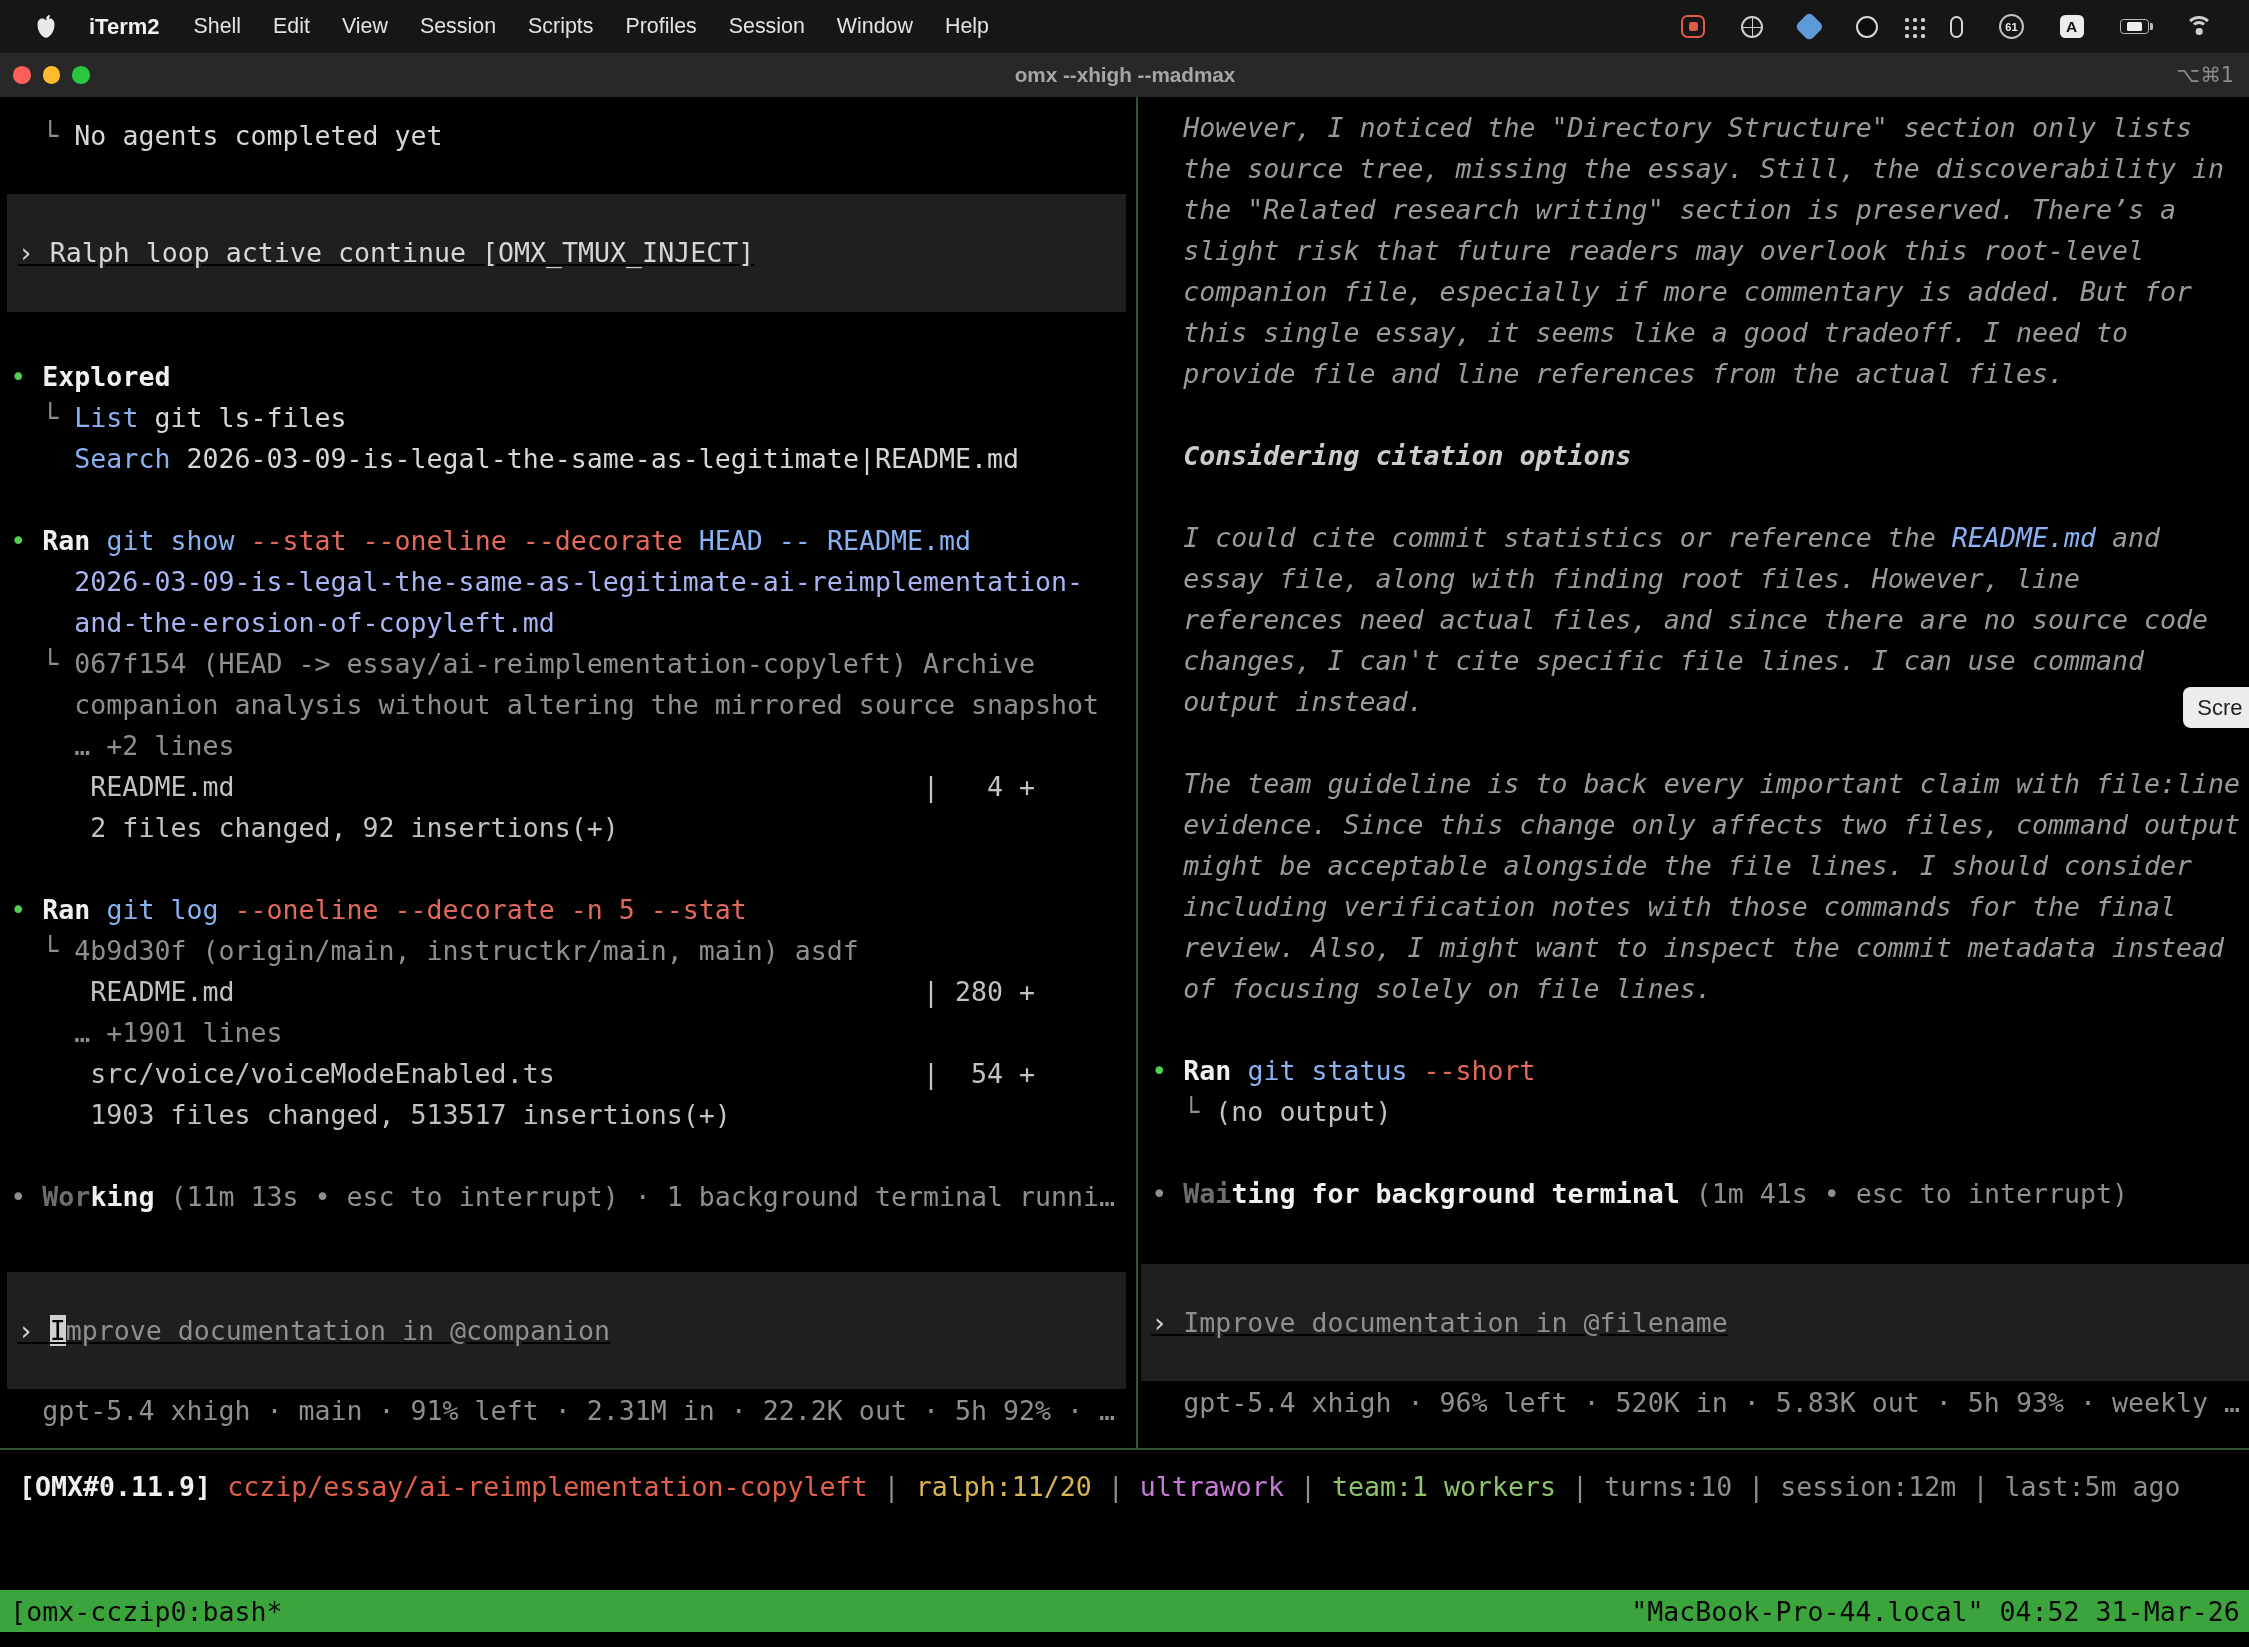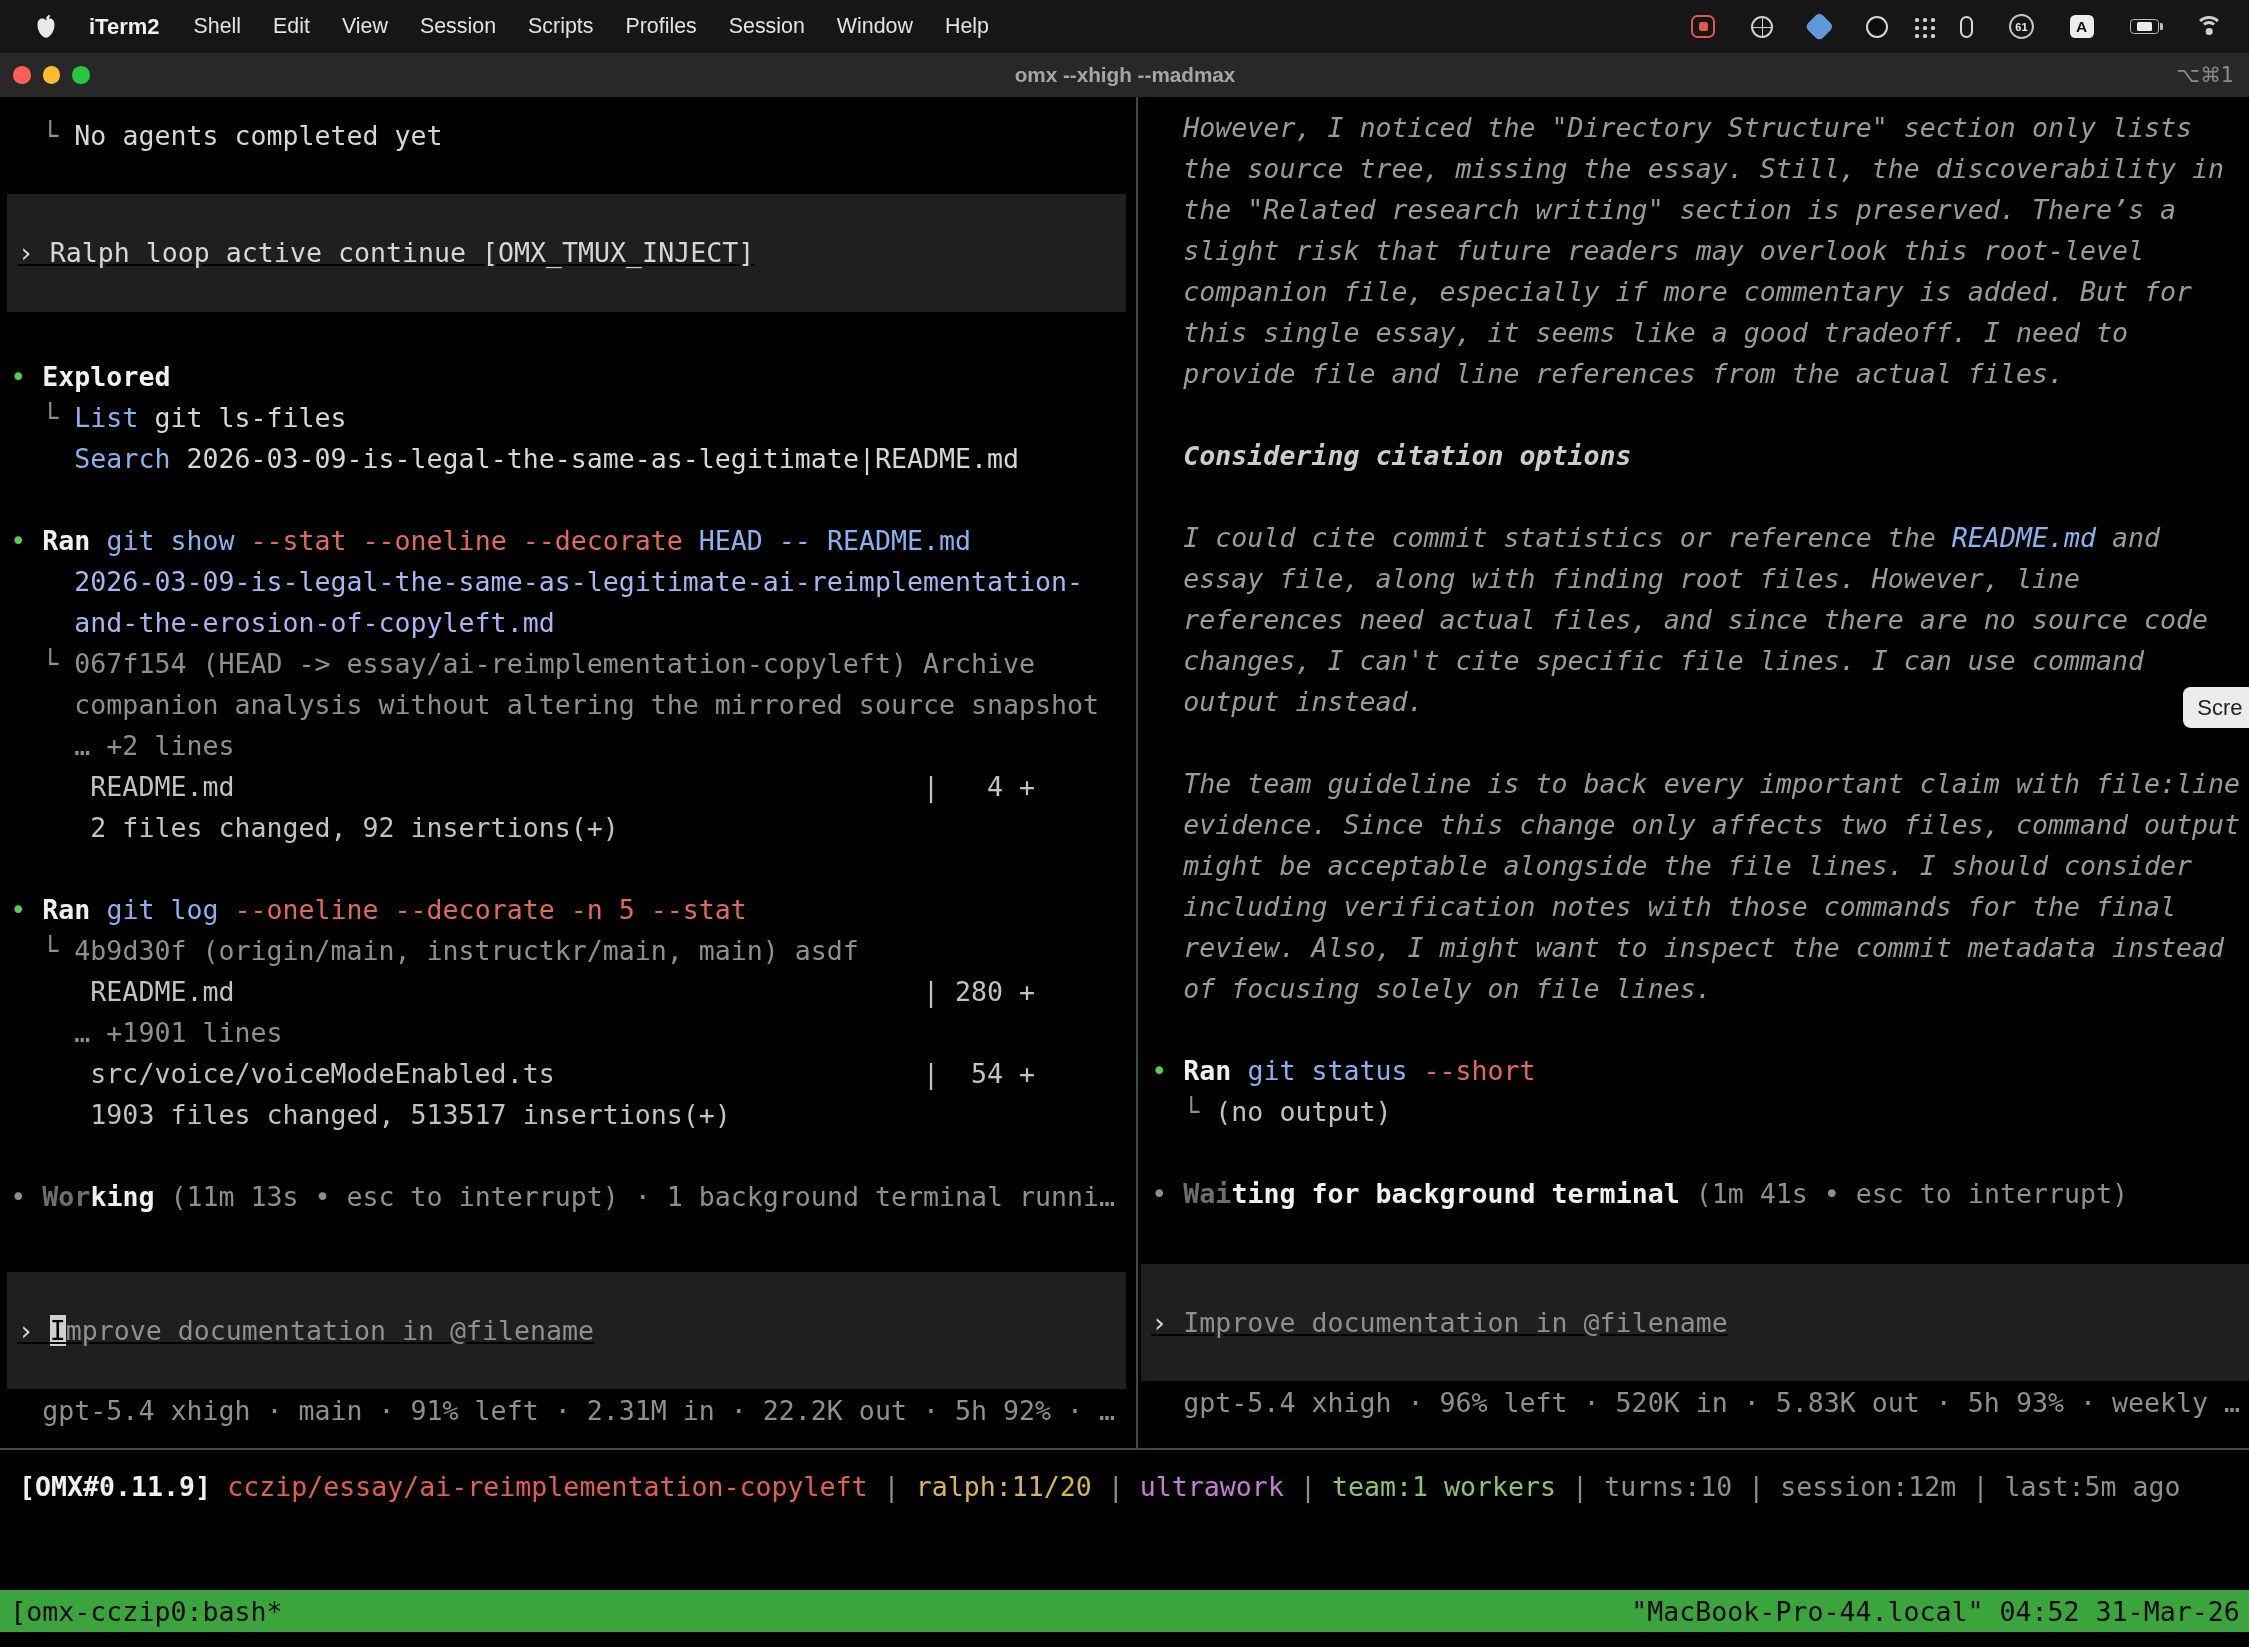--- a/index.html
+++ b/index.html
@@ -2,21 +2,21 @@
 <html style="font-size:11.8px"><head>
 <meta charset="utf-8">
 <style>
   * { margin:0; padding:0; box-sizing:border-box; }
   body { background:#000; }
   .screen { position:relative; width:2250px; height:1648px; background:#000; overflow:hidden;
             font-family:"Liberation Sans", sans-serif; }
 
   
   .menubar { position:absolute; top:0; left:0; right:0; height:53px; background:#161616;
-             display:flex; align-items:center; padding:0 27px 0 35px; }
+             display:flex; align-items:center; padding:0 37px 0 35px; }
   .apple { width:22px; height:25px; margin-right:32px; display:flex; align-items:center; }
   .menu-app { color:#f0f0f0; font-weight:bold; font-size:22px; margin-right:34px; }
   .menu-item { color:#e2e2e2; font-size:21.4px; margin-right:32px; }
   .mb-icons { margin-left:auto; display:flex; align-items:center; gap:36px; }
   .ic { display:flex; align-items:center; justify-content:center; }
   .rec { width:23.6px; height:23.6px; border:2.2px solid #e4584c; border-radius:6.6px; }
   .rec-in { width:8.9px; height:8.9px; background:#e4584c; border-radius:2.2px; }
   .globe { width:22px; height:22px; border:2.2px solid #cfcfcf; border-radius:50%; position:relative; }
   .globe::before { content:""; position:absolute; left:-0.7px; right:-0.7px; top:50%; height:1.5px; background:#cfcfcf; }
   .globe::after { content:""; position:absolute; top:-0.7px; bottom:-0.7px; left:50%; width:1.5px; background:#cfcfcf; }
@@ -164,21 +164,21 @@
 
   <div class="terminal">
 
     <div class="pane pane-left">
       <div class="pane-lines lp-top"><div class="tline"><span class="c-gr">  └ </span><span class="c-wh">No agents completed yet</span></div></div>
       <div class="hl-box inject-box">
         <div class="pane-lines"><div class="tline"><span class="c-wh">› </span><span class="c-wh">Ralph loop active continue [OMX_TMUX_INJECT]</span></div></div>
       </div>
       <div class="pane-lines lp-main"><div class="tline"><span class="c-grn">• </span><span class="c-bw">Explored</span></div><div class="tline"><span class="c-gr">  └ </span><span class="c-blu">List</span><span class="c-wh"> git ls-files</span></div><div class="tline"><span class="c-gr">    </span><span class="c-blu">Search</span><span class="c-wh"> 2026-03-09-is-legal-the-same-as-legitimate|README.md</span></div><div class="tline">&nbsp;</div><div class="tline"><span class="c-grn">• </span><span class="c-bw">Ran </span><span class="c-blu">git show </span><span class="c-red">--stat --oneline --decorate </span><span class="c-blu">HEAD -- README.md</span></div><div class="tline"><span class="c-lav">    2026-03-09-is-legal-the-same-as-legitimate-ai-reimplementation-</span></div><div class="tline"><span class="c-lav">    and-the-erosion-of-copyleft.md</span></div><div class="tline"><span class="c-gr">  └ </span><span class="c-gr">067f154 (HEAD -&gt; essay/ai-reimplementation-copyleft) Archive</span></div><div class="tline"><span class="c-gr">    companion analysis without altering the mirrored source snapshot</span></div><div class="tline"><span class="c-gr">    … +2 lines</span></div><div class="tline"><span class="c-wh2">     README.md                                           |   4 +</span></div><div class="tline"><span class="c-wh2">     2 files changed, 92 insertions(+)</span></div><div class="tline">&nbsp;</div><div class="tline"><span class="c-grn">• </span><span class="c-bw">Ran </span><span class="c-blu">git log </span><span class="c-red">--oneline --decorate -n 5 --stat</span></div><div class="tline"><span class="c-gr">  └ </span><span class="c-gr">4b9d30f (origin/main, instructkr/main, main) asdf</span></div><div class="tline"><span class="c-wh2">     README.md                                           | 280 +</span></div><div class="tline"><span class="c-gr">    … +1901 lines</span></div><div class="tline"><span class="c-wh2">     src/voice/voiceModeEnabled.ts                       |  54 +</span></div><div class="tline"><span class="c-wh2">     1903 files changed, 513517 insertions(+)</span></div><div class="tline">&nbsp;</div><div class="tline"><span class="c-gr">• </span><span class="c-dimb">Wor</span><span class="c-bw">king </span><span class="c-gr">(11m 13s • esc to interrupt) · 1 background terminal runni…</span></div></div>
       <div class="hl-box input-box-l">
-        <div class="pane-lines"><div class="tline"><span class="c-wh">› </span><span class="c-cur">I</span><span class="c-gr">mprove documentation in @filename</span></div></div>
+        <div class="pane-lines"><div class="tline"><span class="c-wh">› </span><span class="c-cur">I</span><span class="c-gr">mprove documentation in @companion</span></div></div>
       </div>
       <div class="pane-lines status-l"><div class="tline"><span class="c-gr">  gpt-5.4 xhigh · main · 91% left · 2.31M in · 22.2K out · 5h 92% · …</span></div></div>
     </div>
 
     <div class="v-divider"></div>
 
     <div class="pane pane-right">
       <div class="pane-lines rp-main"><div class="tline"><span class="c-it">  However, I noticed the "Directory Structure" section only lists</span></div><div class="tline"><span class="c-it">  the source tree, missing the essay. Still, the discoverability in</span></div><div class="tline"><span class="c-it">  the "Related research writing" section is preserved. There’s a</span></div><div class="tline"><span class="c-it">  slight risk that future readers may overlook this root-level</span></div><div class="tline"><span class="c-it">  companion file, especially if more commentary is added. But for</span></div><div class="tline"><span class="c-it">  this single essay, it seems like a good tradeoff. I need to</span></div><div class="tline"><span class="c-it">  provide file and line references from the actual files.</span></div><div class="tline">&nbsp;</div><div class="tline"><span class="c-itb">  Considering citation options</span></div><div class="tline">&nbsp;</div><div class="tline"><span class="c-it">  I could cite commit statistics or reference the </span><span class="c-itblu">README.md</span><span class="c-it"> and</span></div><div class="tline"><span class="c-it">  essay file, along with finding root files. However, line</span></div><div class="tline"><span class="c-it">  references need actual files, and since there are no source code</span></div><div class="tline"><span class="c-it">  changes, I can't cite specific file lines. I can use command</span></div><div class="tline"><span class="c-it">  output instead.</span></div><div class="tline">&nbsp;</div><div class="tline"><span class="c-it">  The team guideline is to back every important claim with file:line</span></div><div class="tline"><span class="c-it">  evidence. Since this change only affects two files, command output</span></div><div class="tline"><span class="c-it">  might be acceptable alongside the file lines. I should consider</span></div><div class="tline"><span class="c-it">  including verification notes with those commands for the final</span></div><div class="tline"><span class="c-it">  review. Also, I might want to inspect the commit metadata instead</span></div><div class="tline"><span class="c-it">  of focusing solely on file lines.</span></div><div class="tline">&nbsp;</div><div class="tline"><span class="c-grn">• </span><span class="c-bw">Ran </span><span class="c-blu">git status </span><span class="c-red">--short</span></div><div class="tline"><span class="c-gr">  └ </span><span class="c-wh2">(no output)</span></div><div class="tline">&nbsp;</div><div class="tline"><span class="c-gr">• </span><span class="c-dimb">Wai</span><span class="c-bw">ting for background terminal </span><span class="c-gr">(1m 41s • esc to interrupt)</span></div></div>
       <div class="hl-box input-box-r">
         <div class="pane-lines"><div class="tline"><span class="c-wh">› </span><span class="c-gr">Improve documentation in @filename</span></div></div>

